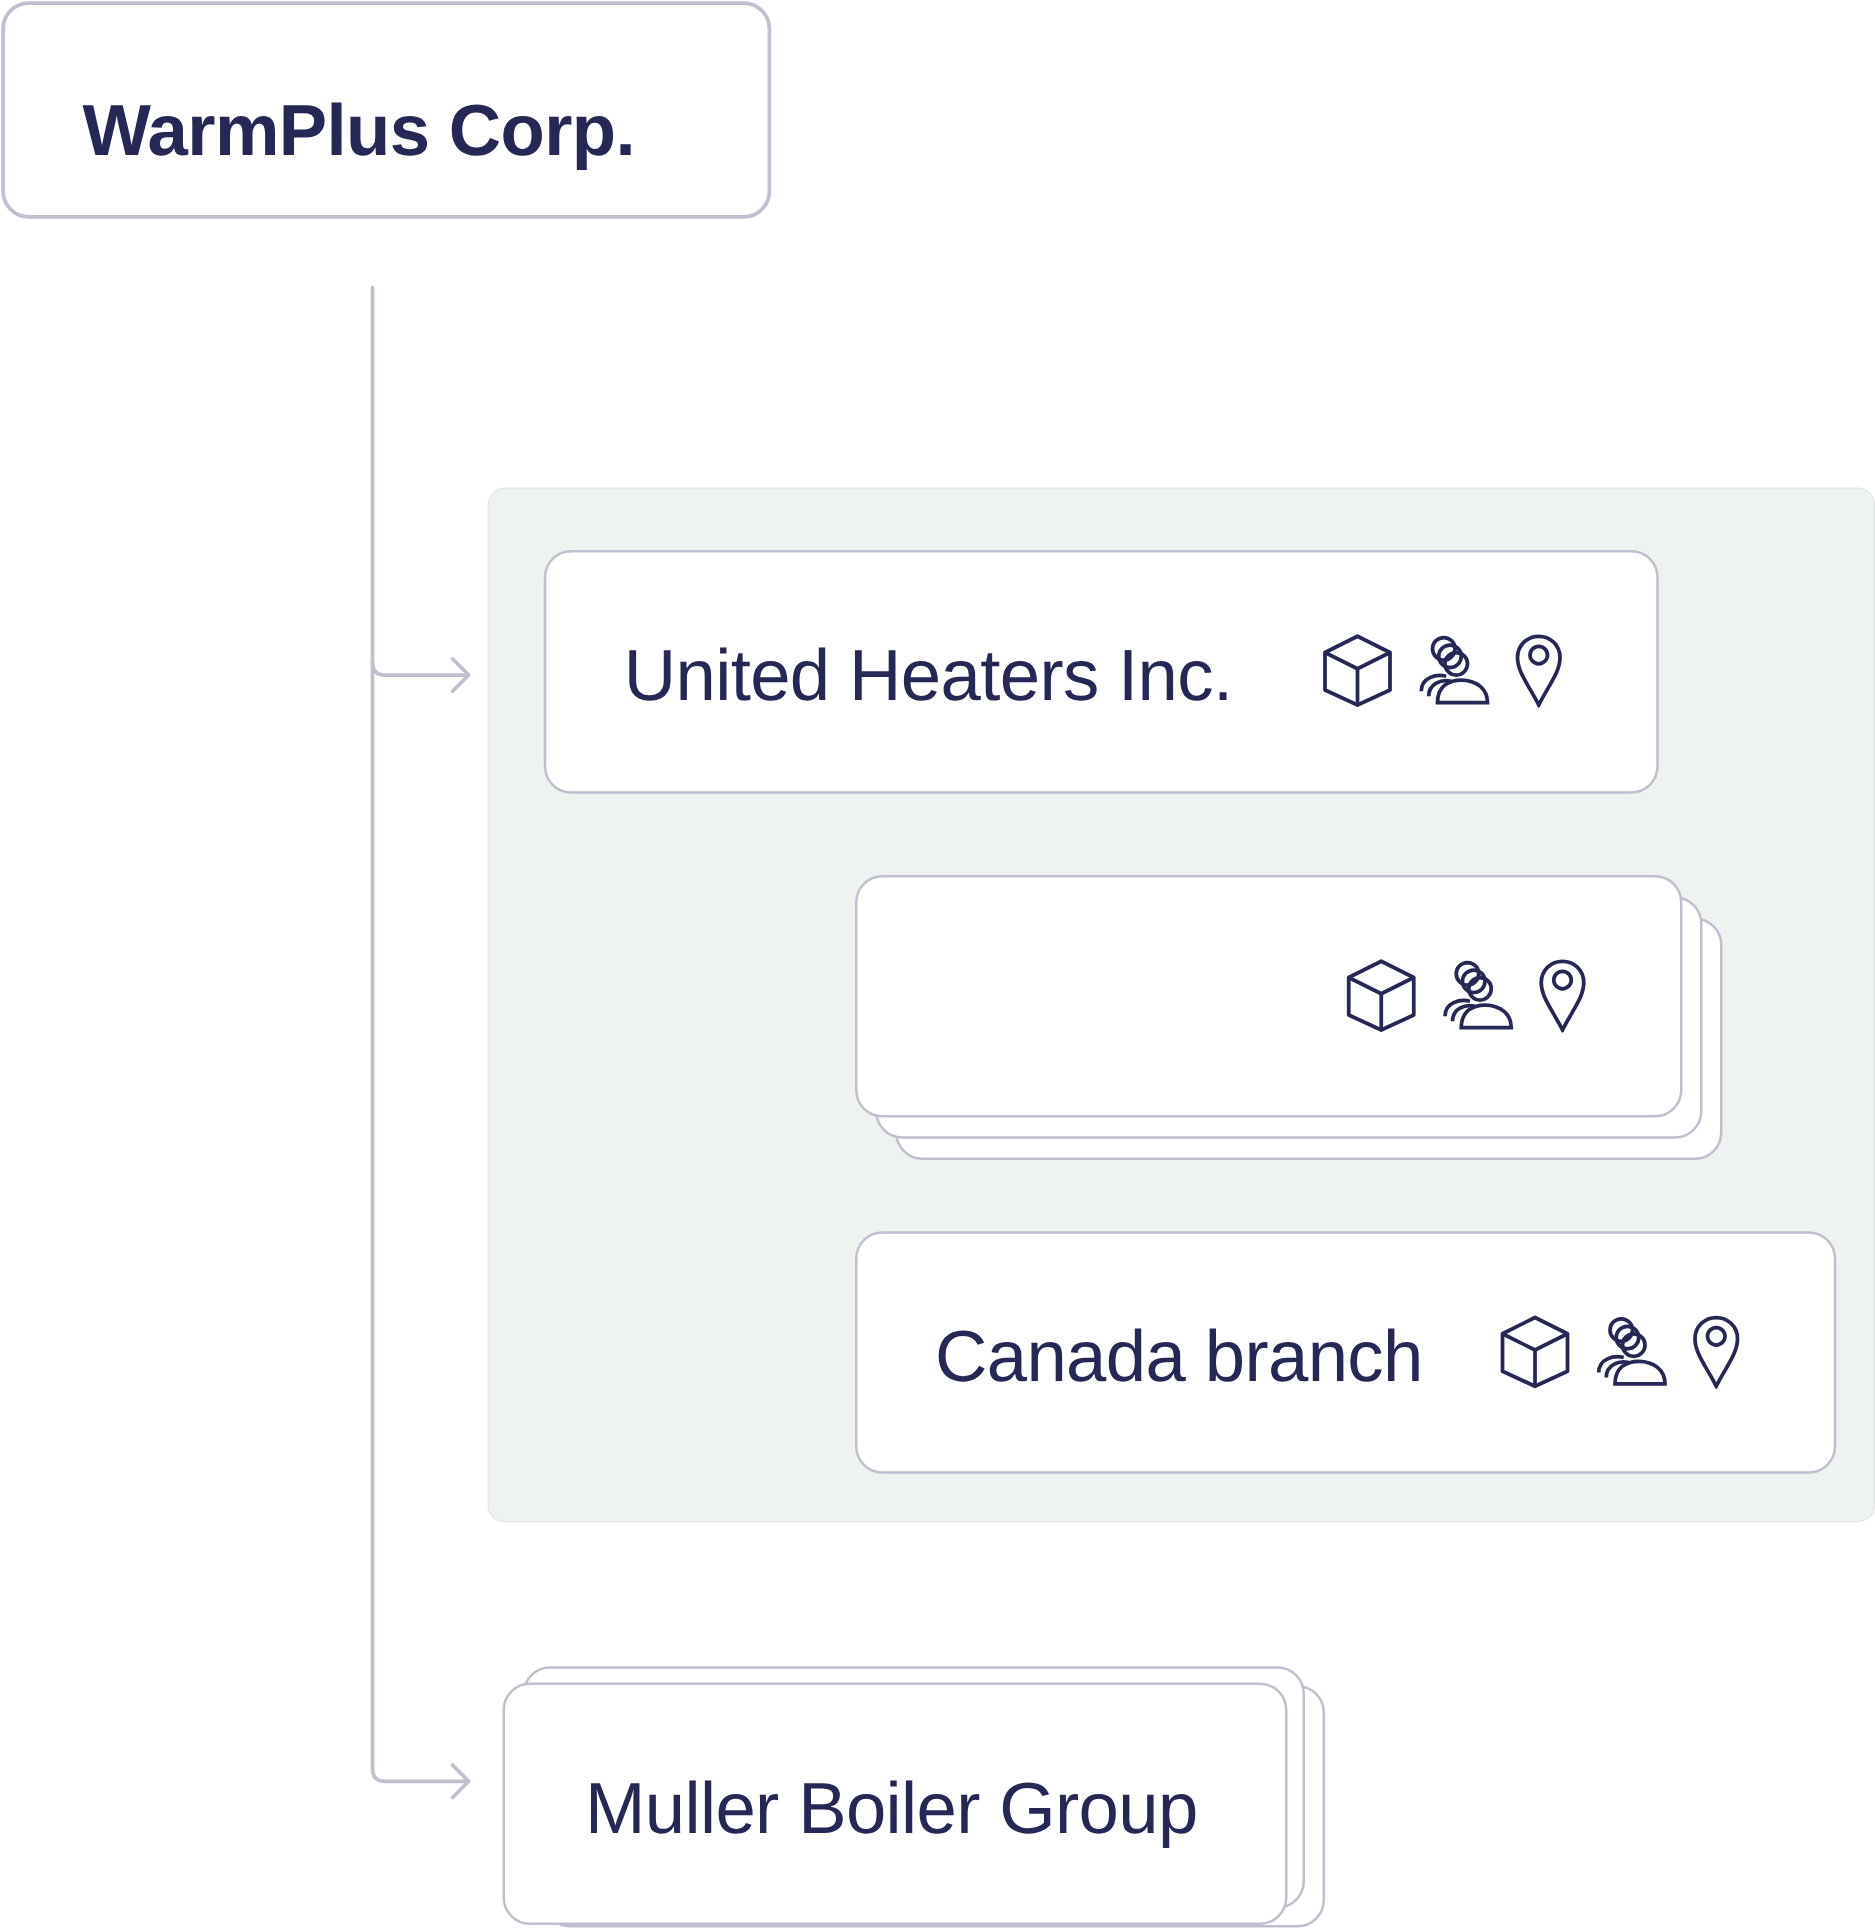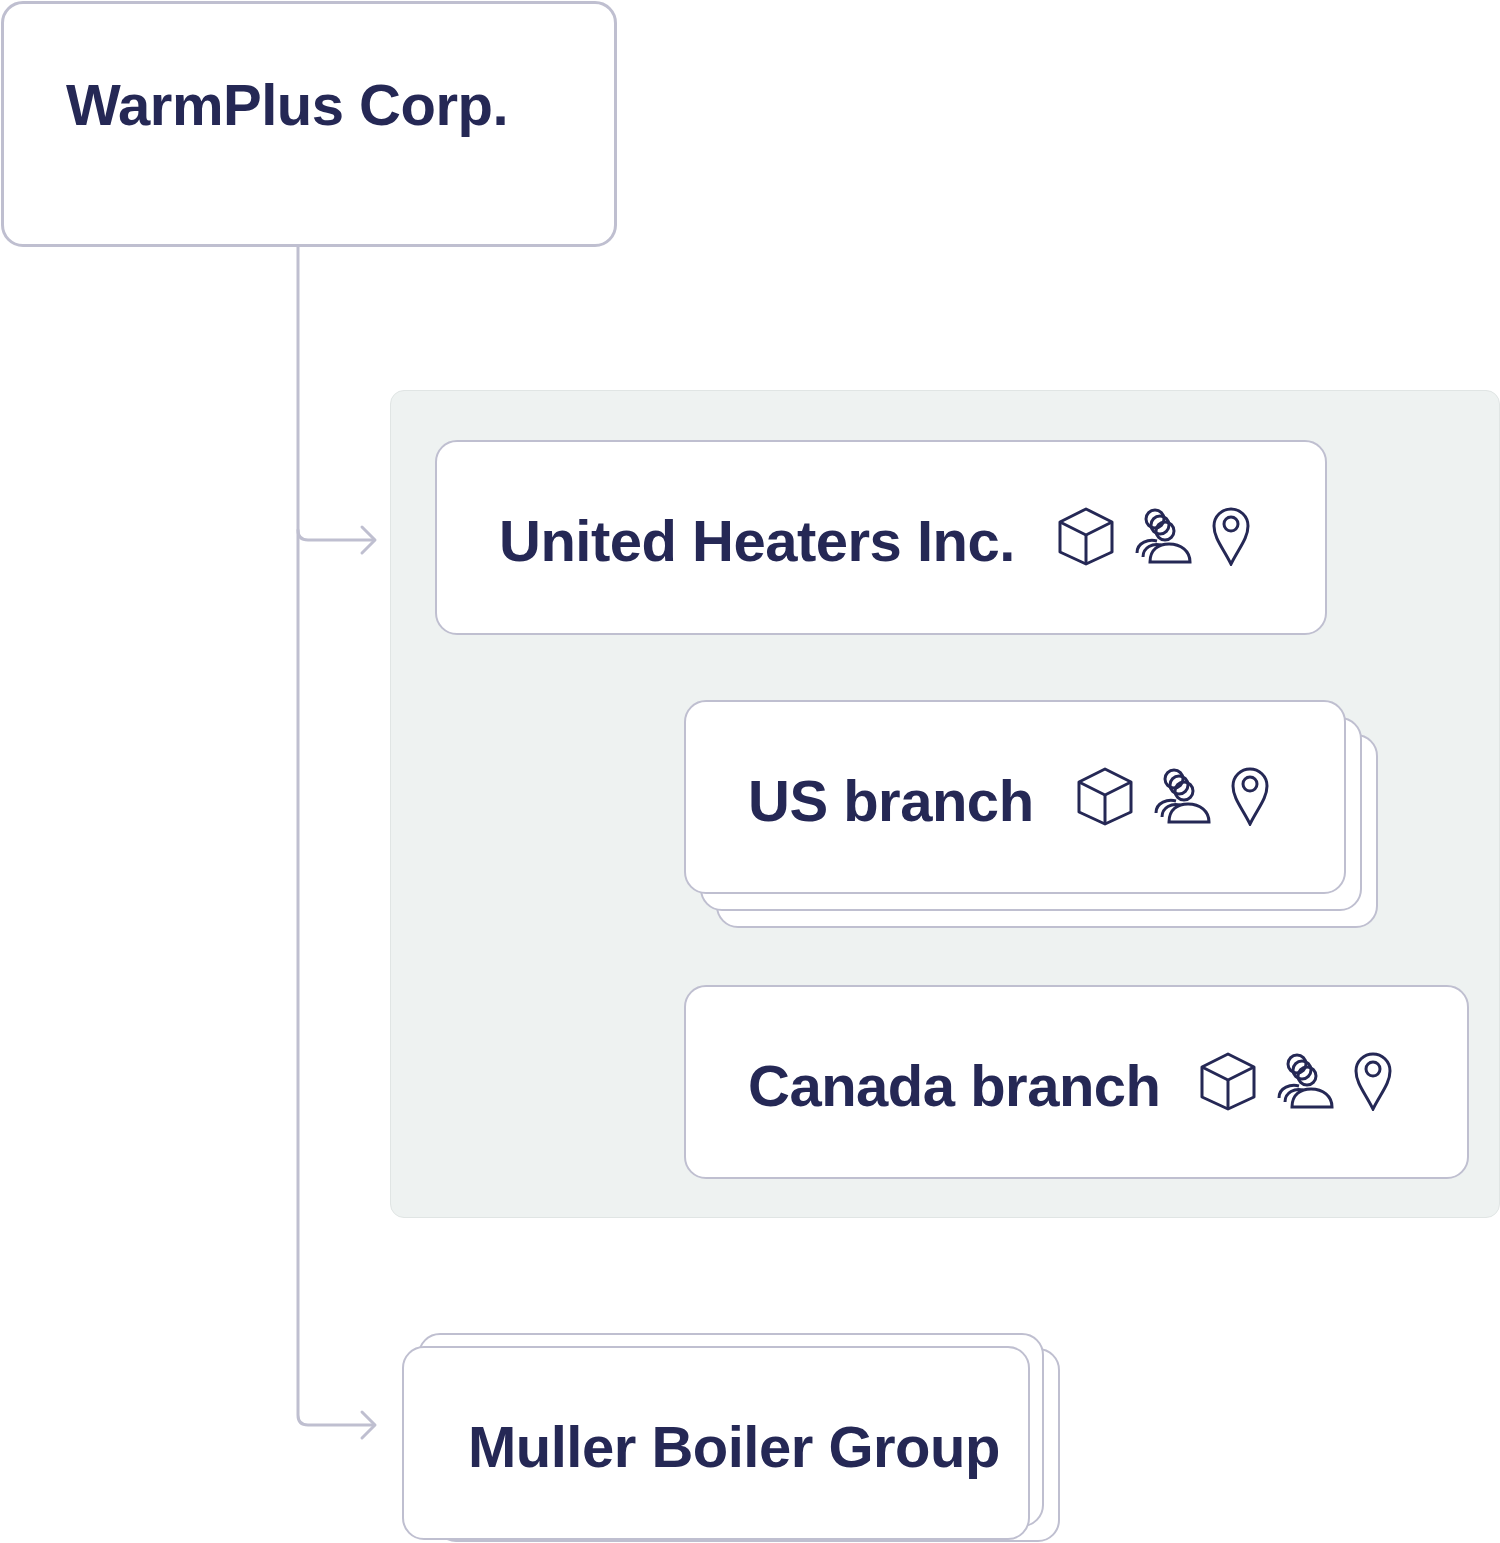--- a/index.html
+++ b/index.html
@@ -1,20 +1,20 @@
 <!DOCTYPE html>
 <html><head>
 <meta charset="utf-8">
 <style>
   html, body { margin: 0; padding: 0; background: #ffffff; }
   body { width: 1500px; height: 1543px; position: relative; overflow: hidden;
          font-family: "Liberation Sans", sans-serif; color: #252855; }
   .card { position: absolute; background: #ffffff; border: 2px solid #bfbfd0;
           border-radius: 22px; box-sizing: border-box; }
-  .label { position: absolute; font-weight: bold; font-size: 58px; color: #252855;
+  .label { position: absolute; font-weight: normal; font-size: 58px; color: #252855;
            letter-spacing: -0.5px; white-space: nowrap; line-height: 1; }
   .group { position: absolute; background: #eef2f1; border: 1px solid #e0e5e4;
            border-radius: 14px; box-sizing: border-box; }
   .icons { position: absolute; display: flex; gap: 18px; align-items: center; }
   .icons svg { display: block; }
   svg.lines { position: absolute; left: 0; top: 0; }
 </style>
 </head>
 <body>
 
@@ -24,21 +24,21 @@
     <path d="M298 530 Q298 540 308 540 H374"></path>
     <path d="M362 527 L375 540 L362 553"></path>
     <path d="M362 1412 L375 1425 L362 1438"></path>
     <path d="M589 653 V1081 Q589 1091 599 1091 H665"></path>
     <path d="M589 787 Q589 797 599 797 H665"></path>
     <path d="M653 784 L666 797 L653 810"></path>
     <path d="M653 1078 L666 1091 L653 1104"></path>
   </g>
 </svg>
 
-<div class="card" style="left:1px; top:1px; width:616px; height:246px; border-width:3px;">
+<div class="card" style="left:1px; top:1px; width:616px; height:174px; border-width:3px;">
   <span class="label" style="left:62px; top:72px; font-weight:bold;">WarmPlus Corp.</span>
 </div>
 
 <div class="group" style="left:390px; top:390px; width:1110px; height:828px;"></div>
 
 <div class="card" style="left:435px; top:440px; width:892px; height:195px;">
   <span class="label" style="left:62px; top:70px;">United Heaters Inc.</span>
   <div class="icons" style="left:620px; top:64px;">
     <span>
       <svg width="58" height="60" viewBox="0 0 58 60" fill="none" stroke="#252855" stroke-width="3" stroke-linejoin="round">
@@ -62,21 +62,20 @@
         <path d="M20 58 C12 42 3 32 3 20 C3 10 11 3 20 3 C29 3 37 10 37 20 C37 32 28 42 20 58 Z"></path>
         <circle cx="20" cy="18" r="7"></circle>
       </svg>
     </span>
   </div>
 </div>
 
 <div class="card" style="left:716px; top:734px; width:662px; height:194px;"></div>
 <div class="card" style="left:700px; top:717px; width:662px; height:194px;"></div>
 <div class="card" style="left:684px; top:700px; width:662px; height:194px;">
-  <span class="label" style="left:62px; top:70px;">US branch</span>
   <div class="icons" style="left:390px; top:64px;">
     <span>
       <svg width="58" height="60" viewBox="0 0 58 60" fill="none" stroke="#252855" stroke-width="3" stroke-linejoin="round">
         <path d="M29 3 L55 16 L55 46 L29 58 L3 46 L3 16 Z"></path>
           <path d="M3 16 L29 29 L55 16"></path>
           <path d="M29 29 V58"></path>
       </svg>
     </span>
     <span>
       <svg width="60" height="60" viewBox="0 0 60 60" fill="none" stroke="#252855" stroke-width="3">

